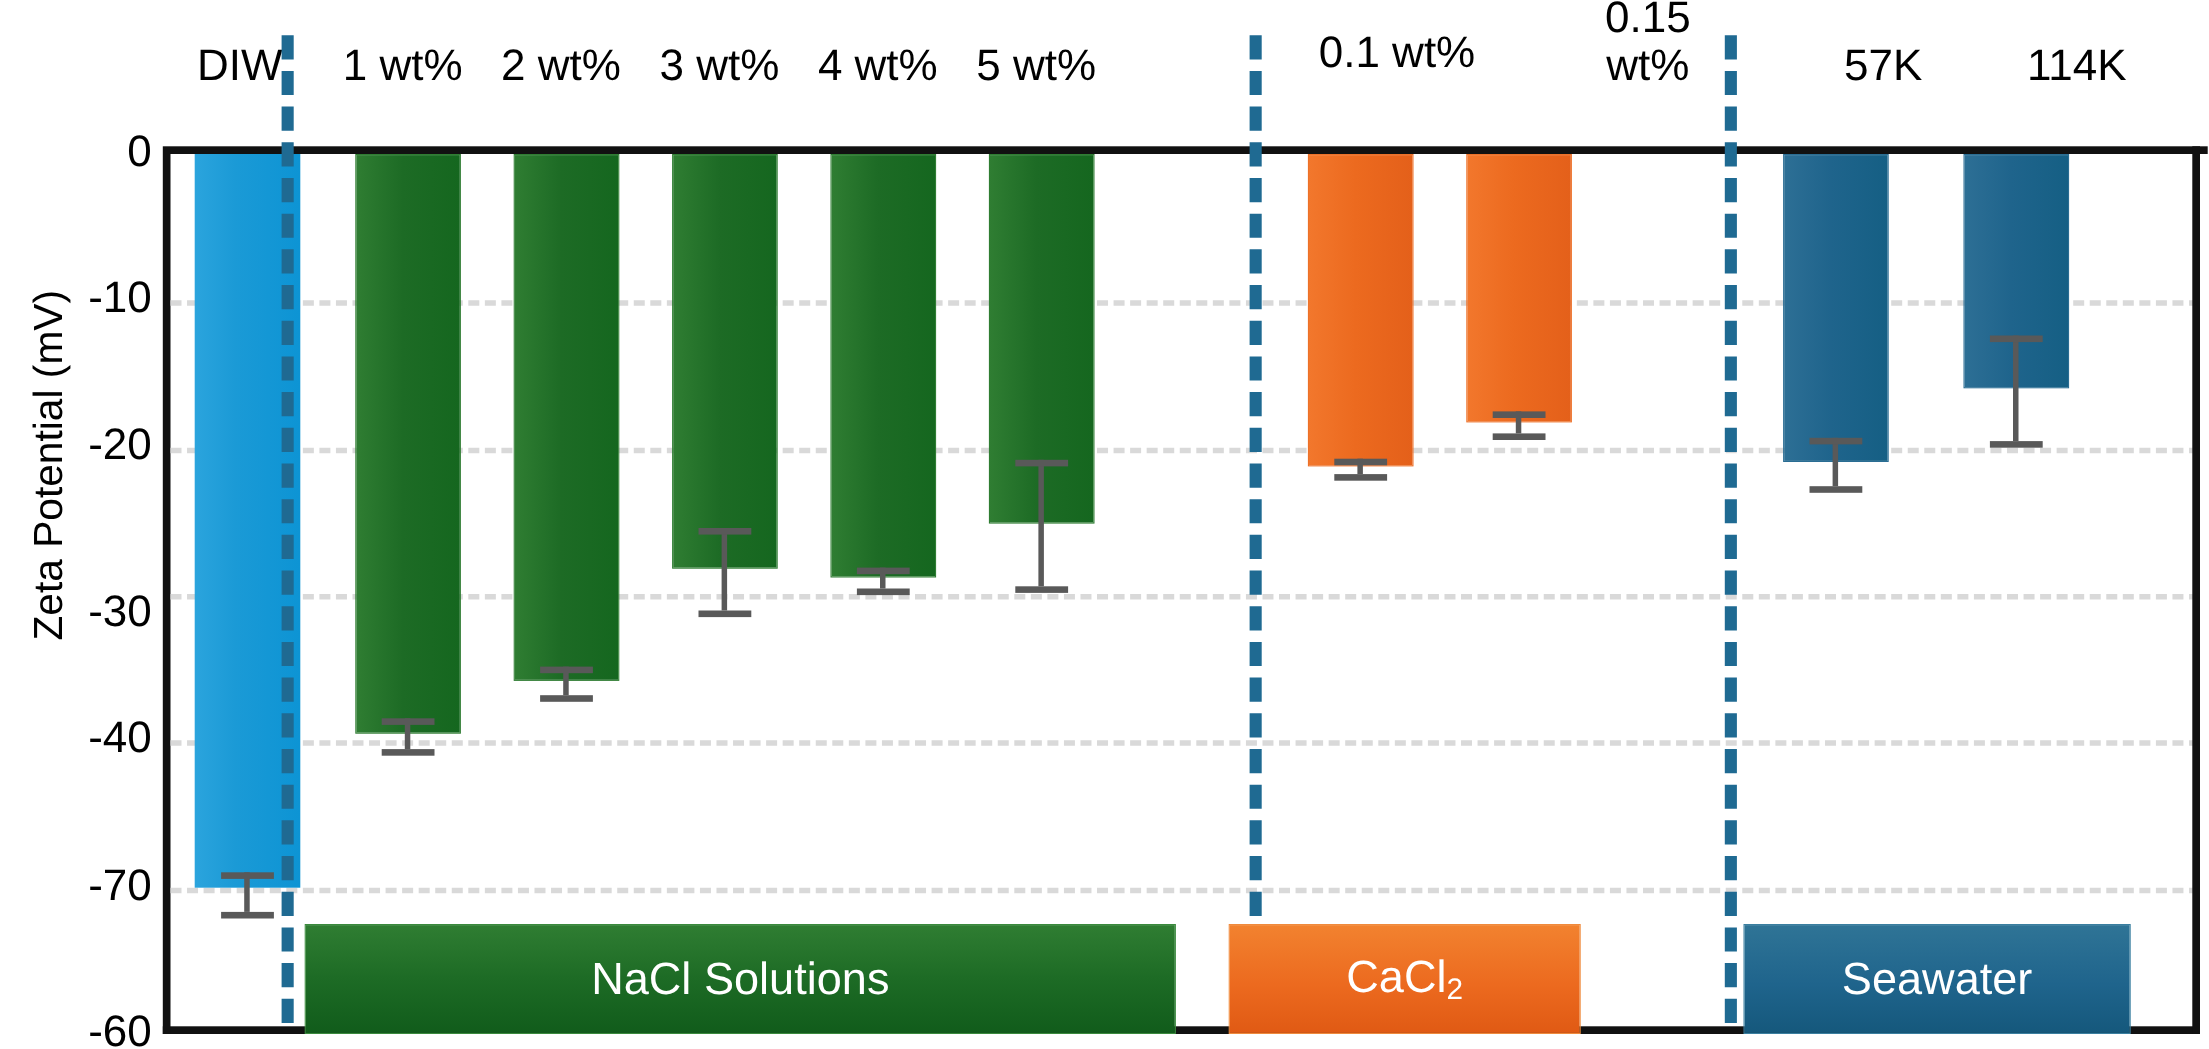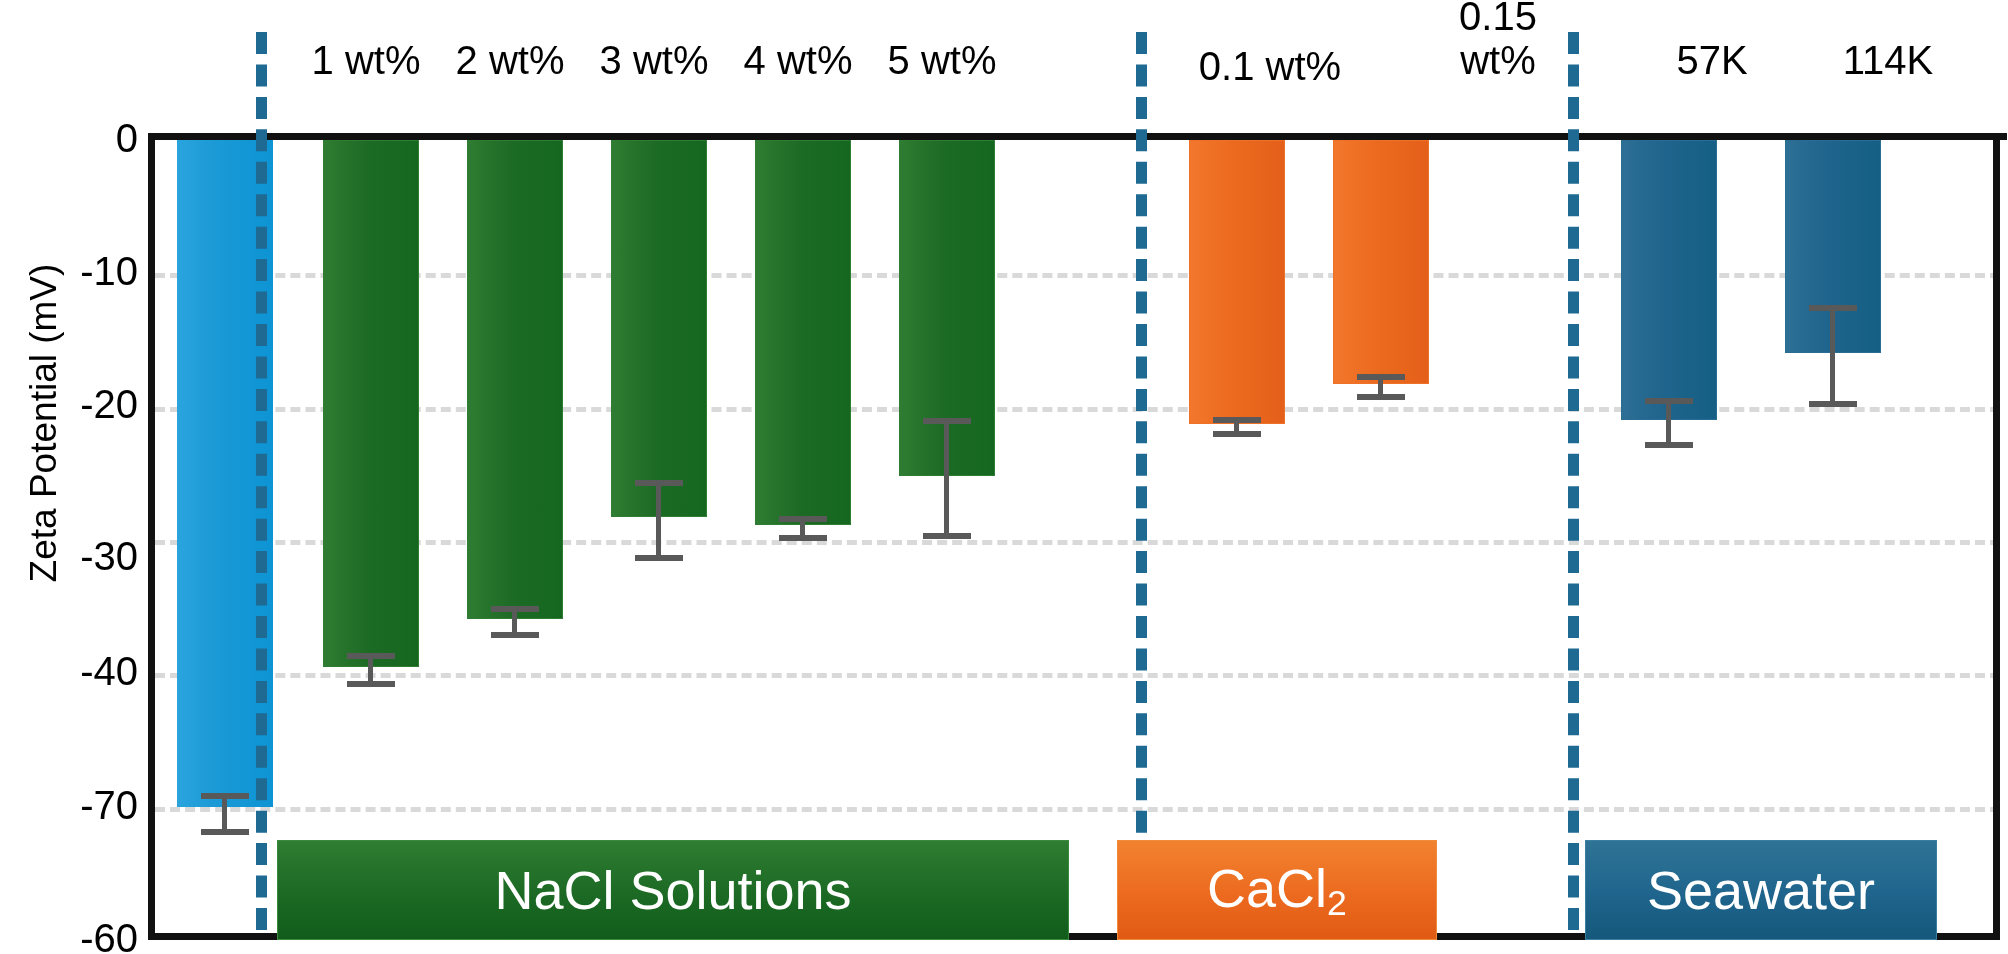--- a/index.html
+++ b/index.html
@@ -53,21 +53,21 @@
   .sep{position:absolute;width:0;border-left:11px dashed #1f6a92;z-index:6;}
 
   
   .catlab{
     position:absolute;text-align:center;font-size:40px;color:#000;line-height:44px;
   }
 
   
   .legendbox{
     position:absolute;display:flex;align-items:center;justify-content:center;
-    color:#fff;font-size:54px;box-sizing:border-box;z-index:7;
+    color:#fff;font-size:41px;box-sizing:border-box;z-index:7;
   }
   .legendbox.nacl  {background:linear-gradient(to bottom,#2f7d32 0%,#1d6b25 50%,#115c1b 100%);
                     border:1px solid #3a8a3d;}
   .legendbox.cacl  {background:linear-gradient(to bottom,#f2822f 0%,#ec6a1f 55%,#e05a14 100%);
                     border:1px solid #f08a3c;}
   .legendbox.sea   {background:linear-gradient(to bottom,#2f7496 0%,#1f648c 55%,#15587c 100%);
                     border:1px solid #3a7fa0;margin-left:24px;}
   .legendbox span{display:inline-block;}
   sub{font-size:0.66em;vertical-align:-0.22em;}
 </style>
@@ -81,36 +81,39 @@
   <div id="yticks">
     <div class="ytick" style="top:118px;">0</div>
     <div class="ytick" style="top:251px;">-10</div>
     <div class="ytick" style="top:384px;">-20</div>
     <div class="ytick" style="top:498px;margin-top:38px;">-30</div>
     <div class="ytick" style="top:651px;">-40</div>
     <div class="ytick" style="top:785px;">-70</div>
     <div class="ytick" style="top:918px;">-60</div>
   </div>
 
+  <div class="catlab" style="left:128px;top:38px;width:180px;">
+    <div>DIW</div>
+  </div>
   <div class="catlab" style="left:266px;top:38px;width:200px;">
     <div>1 wt%</div>
   </div>
   <div class="catlab" style="left:410px;top:38px;width:200px;text-align:center;">
     <div>2 wt%</div>
   </div>
   <div class="catlab" style="left:554px;top:38px;width:200px;">
     <div>3 wt%</div>
   </div>
   <div class="catlab" style="left:698px;top:38px;width:200px;">
     <div>4 wt%</div>
   </div>
   <div class="catlab" style="left:842px;top:38px;width:200px;">
     <div>5 wt%</div>
   </div>
-  <div class="catlab" style="left:1158px;top:44px;width:224px;">
+  <div class="catlab" style="left:1158px;top:26px;width:224px;">
     <div>0.1 wt%</div>
   </div>
   <div class="catlab" style="left:1398px;top:-6px;width:200px;">
     <div>0.15</div>
     <div>wt%</div>
   </div>
   <div class="catlab" style="left:1622px;top:38px;width:180px;">
     <div>57K</div>
   </div>
   <div class="catlab" style="left:1788px;top:38px;width:200px;">

